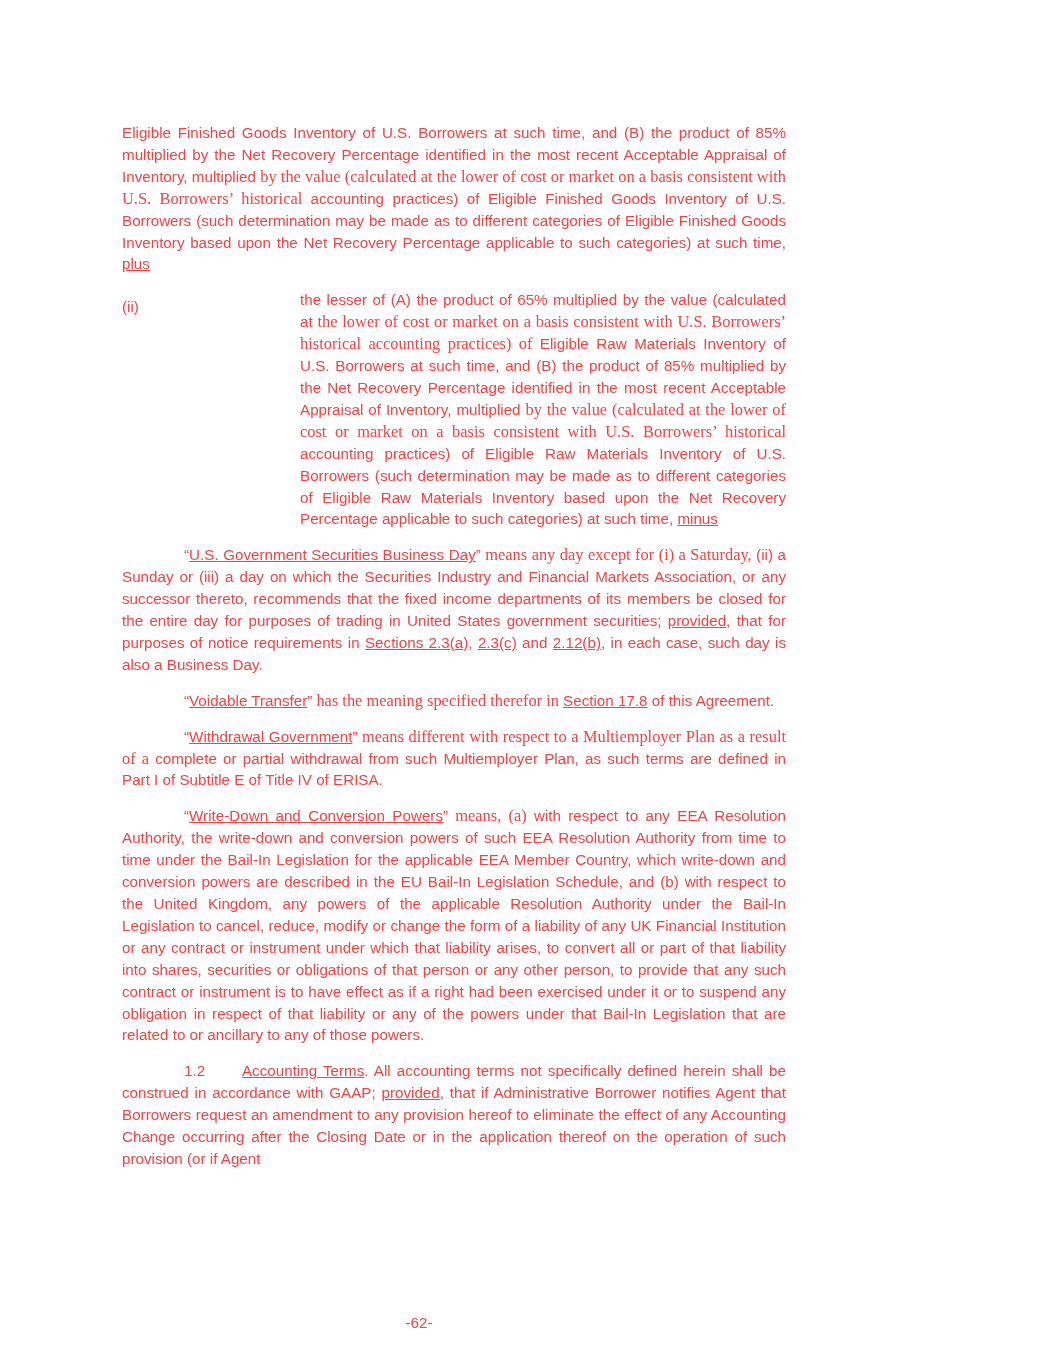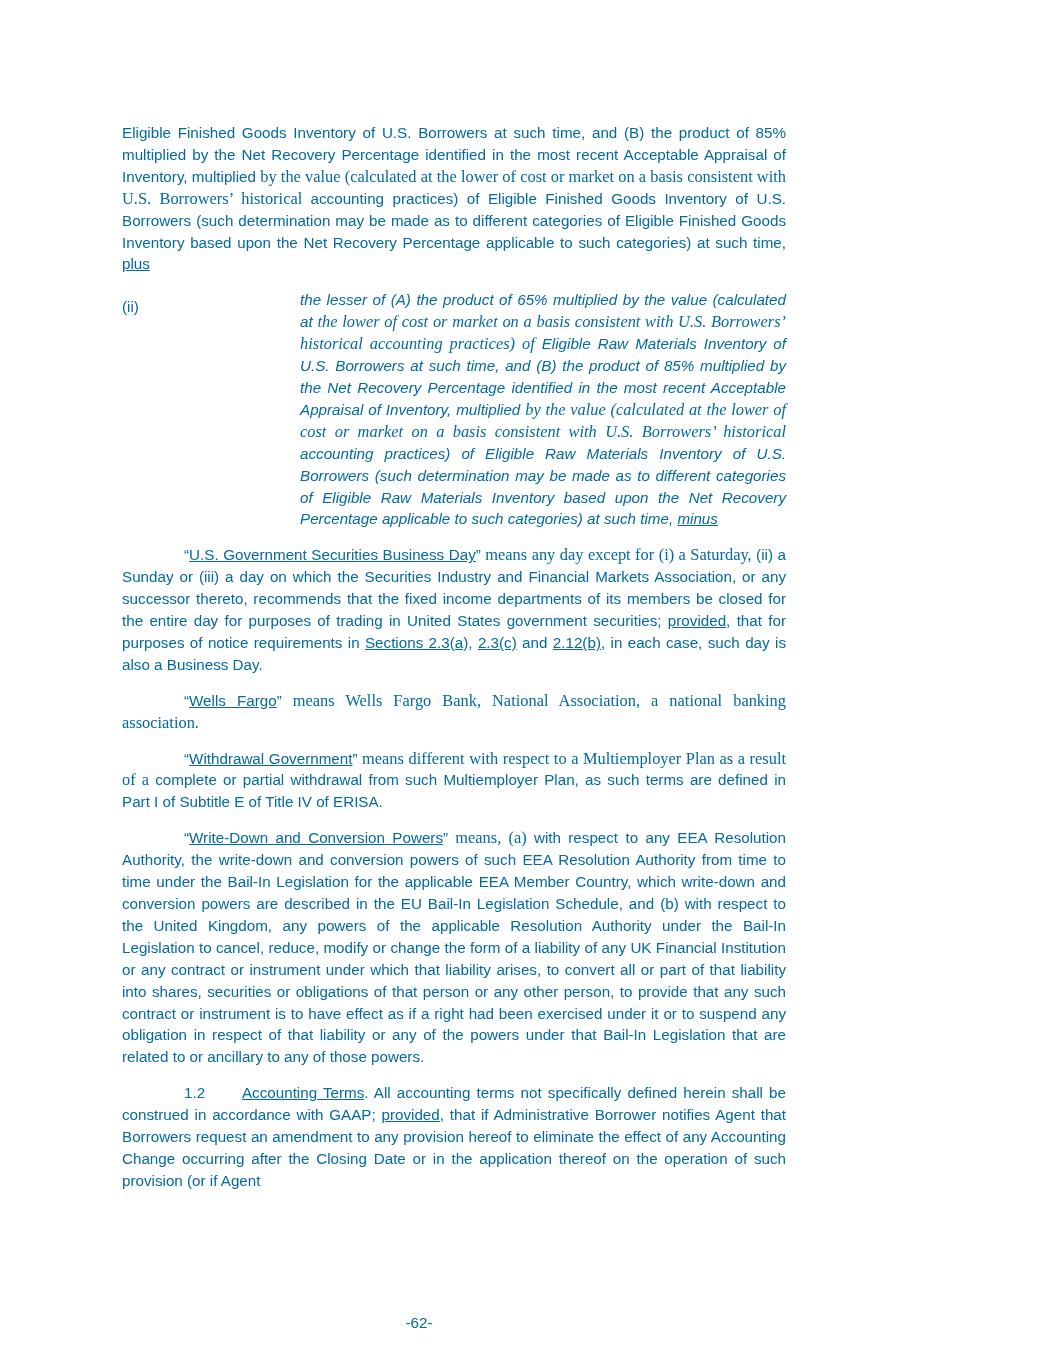--- a/index.html
+++ b/index.html
@@ -8,21 +8,21 @@
     background: #ffffff;
   }
   .page {
     position: relative;
     width: 838px;
     height: 1365px;
     background: #ffffff;
     box-sizing: border-box;
     padding: 122px 52px 0 122px;
     font-family: "Liberation Sans", sans-serif;
-    color: #0369a1;
+    color: #ef4444;
   }
   .body-text {
     font-size: 15.2px;
     line-height: 21.9px;
     text-align: justify;
     text-justify: inter-word;
   }
   p {
     margin: 0 0 14px 0;
   }
@@ -41,21 +41,20 @@
   }
   .num-col-wide {
     width: 178px;
     flex: 0 0 178px;
     text-align: left;
     margin-top: 7px;
   }
   .txt-col {
     flex: 1 1 auto;
     text-align: justify;
-    font-style: italic;
   }
   .sec-label {
     white-space: nowrap;
     margin-top: 36px;
   }
   .footer {
     position: absolute;
     left: 0;
     right: 0;
     bottom: 34px;
@@ -75,22 +74,22 @@
 
     <div class="numbered-row" style="margin-bottom:14px;">
       <div class="num-col-wide">(ii)</div>
       <div class="txt-col"><span>the lesser of (A) the product of 65% multiplied by the value (calculated at </span><span class="serif">the lower of cost or market on a basis consistent with U.S. Borrowers’ historical accounting practices) of </span><span>Eligible Raw Materials Inventory of U.S. Borrowers at such time, and (B) the product of 85% multiplied by the Net Recovery Percentage identified in the most recent Acceptable Appraisal of Inventory, multiplied </span><span class="serif">by the value (calculated at the lower of cost or market on a basis consistent with U.S. Borrowers’ historical </span><span>accounting practices) of Eligible Raw Materials Inventory of U.S. Borrowers (such determination may be made as to different categories of Eligible Raw Materials Inventory based upon the Net Recovery Percentage applicable to such categories) at such time, </span><span class="u">minus</span></div>
     </div>
 
 
     <p class="indent-para"><span>“</span><span class="u">U.S. Government Securities Business Day</span><span>”</span><span class="serif"> means any day except for (i) a Saturday, </span><span>(ii) a Sunday or (iii) a day on which the Securities Industry and Financial Markets Association, or any successor thereto, recommends that the fixed income departments of its members be closed for the entire day for purposes of trading in United States government securities; </span><span class="u">provided</span><span>, that for purposes of notice requirements in </span><span class="u">Sections 2.3(a)</span><span>, </span><span class="u">2.3(c)</span><span> and </span><span class="u">2.12(b)</span><span>, in each case, such day is also a Business Day.</span></p>
 
 
+    <p class="indent-para"><span>“</span><span class="u">Voidable Transfer</span><span>”</span><span class="serif"> has the meaning specified therefor in </span><span class="u">Section 17.8</span><span> of this Agreement.</span></p>
 
-    <p class="indent-para"><span>“</span><span class="u">Wells Fargo</span><span>”</span><span class="serif"> means Wells Fargo Bank, National Association, a national banking association.</span></p>
 
     <p class="indent-para"><span>“</span><span class="u">Withdrawal Government</span><span>”</span><span class="serif"> means different with respect to a Multiemployer Plan as a result of a </span><span>complete or partial withdrawal from such Multiemployer Plan, as such terms are defined in Part I of Subtitle E of Title IV of ERISA.</span></p>
 
     <p class="indent-para"><span>“</span><span class="u">Write-Down and Conversion Powers</span><span>”</span><span class="serif"> means, (a) </span><span>with respect to any EEA Resolution Authority, the write-down and conversion powers of such EEA Resolution Authority from time to time under the Bail-In Legislation for the applicable EEA Member Country, which write-down and conversion powers are described in the EU Bail-In Legislation Schedule, and (b) with respect to the United Kingdom, any powers of the applicable Resolution Authority under the Bail-In Legislation to cancel, reduce, modify or change the form of a liability of any UK Financial Institution or any contract or instrument under which that liability arises, to convert all or part of that liability into shares, securities or obligations of that person or any other person, to provide that any such contract or instrument is to have effect as if a right had been exercised under it or to suspend any obligation in respect of that liability or any of the powers under that Bail-In Legislation that are related to or ancillary to any of those powers.</span></p>
 
     <p class="indent-para"><span>1.2</span><span>&nbsp;&nbsp;&nbsp;&nbsp;&nbsp;&nbsp;</span><span class="u sec-label">Accounting Terms</span><span>.   All accounting terms not specifically defined herein shall be construed in accordance with GAAP; </span><span class="u">provided</span><span>, that if Administrative Borrower notifies Agent that Borrowers request an amendment to any provision hereof to eliminate the effect of any Accounting Change occurring after the Closing Date or in the application thereof on the operation of such provision (or if Agent</span></p>
 
   </div>
 
   <div class="footer">-62-</div>

